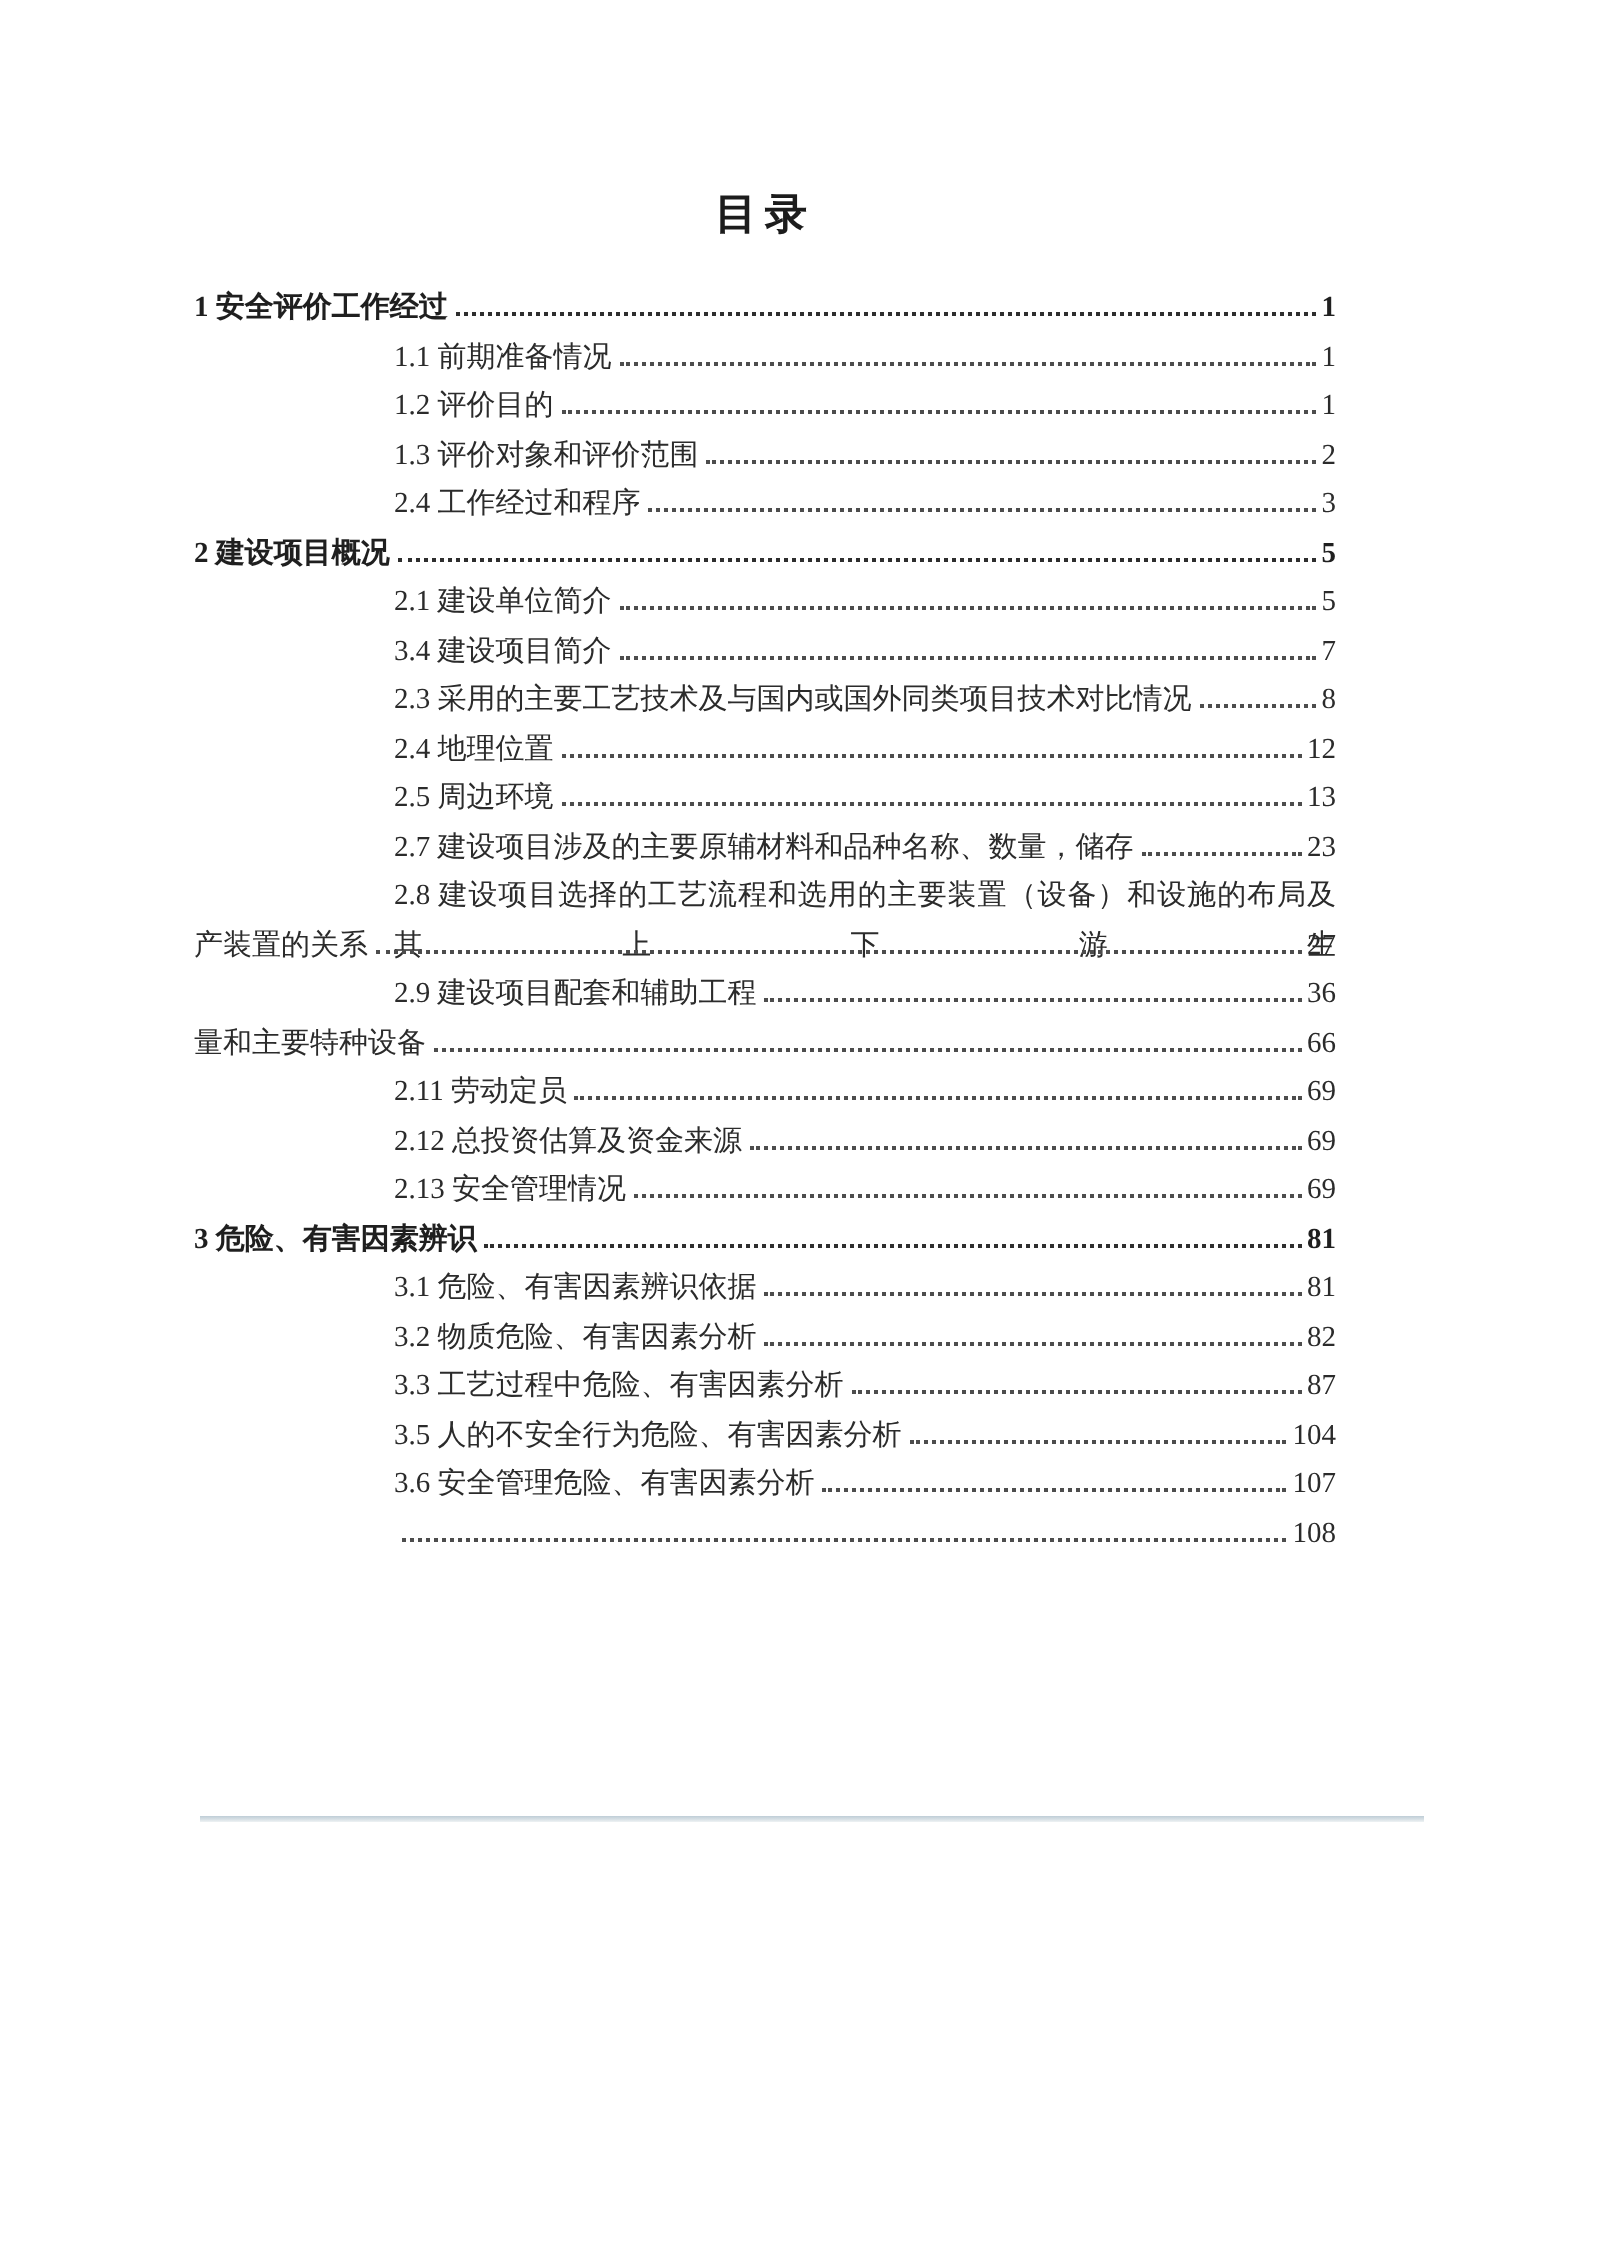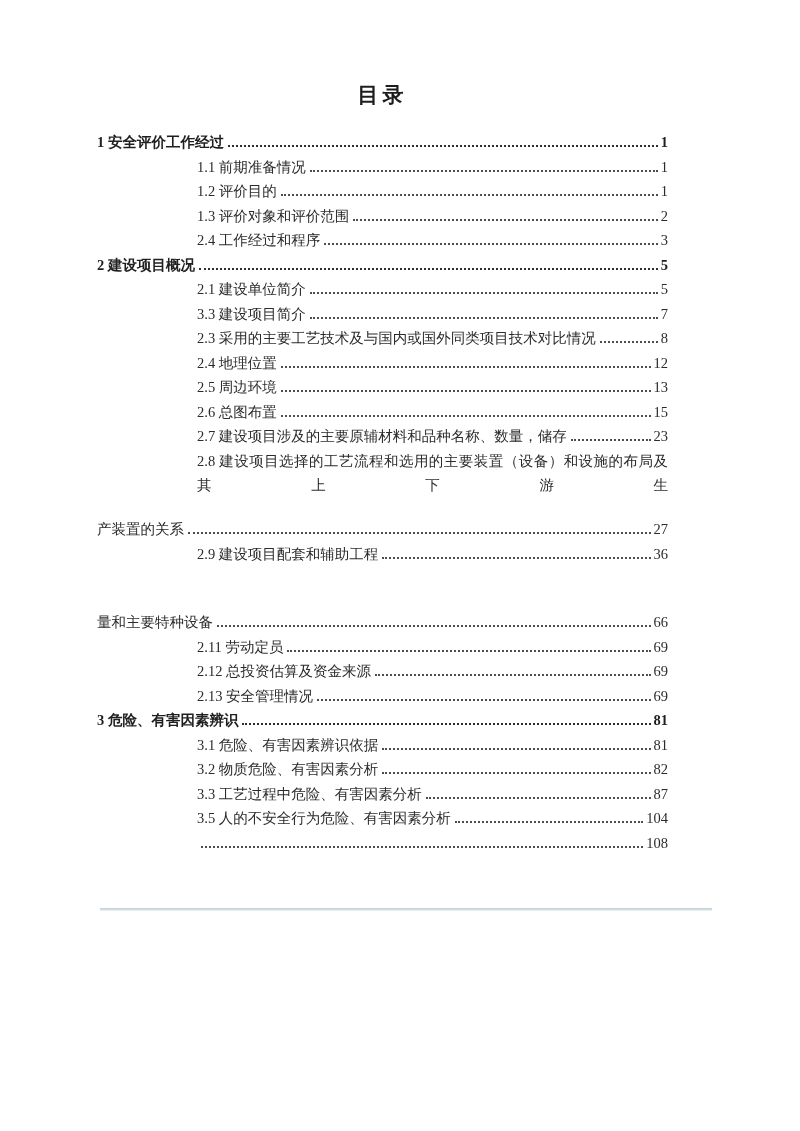--- a/index.html
+++ b/index.html
@@ -8,21 +8,21 @@
     width: 800px;
     height: 1131px;
     background: #ffffff;
     font-family: "Liberation Serif", "DejaVu Serif", serif;
     color: #2b2b2b;
     overflow: hidden;
   }
   .toc-wrap {
     position: absolute;
     left: 97px;
-    top: 80px;
+    top: 92px;
     width: 571px;
   }
   .doc-title {
     text-align: center;
     font-size: 21px;
     font-weight: bold;
     letter-spacing: 4px;
     color: #1c1c1c;
     height: 30px;
     line-height: 30px;
@@ -33,21 +33,21 @@
     display: flex;
     align-items: baseline;
     height: 24.5px;
     line-height: 24.5px;
     font-size: 14.5px;
     white-space: nowrap;
   }
   .toc-line.chapter { font-weight: bold; color: #1f1f1f; }
   .toc-line.chapter .toc-dots { border-bottom-color: #2e2e2e; }
   .toc-line.section { padding-left: 100px; }
-  .toc-line.continuation { padding-left: 0; margin-top: 44px; }
+  .toc-line.continuation { padding-left: 0; }
   .toc-text { flex: 0 0 auto; }
   .toc-dots {
     flex: 1 1 auto;
     border-bottom: 2px dotted #4d4d4d;
     margin: 0 3px 4px 4px;
     min-width: 8px;
   }
   .toc-page {
     flex: 0 0 auto;
     text-align: right;
@@ -107,43 +107,38 @@
     <span class="toc-text">2 建设项目概况</span>
     <span class="toc-dots"></span>
     <span class="toc-page">5</span>
   </div>
         <div class="toc-line section">
     <span class="toc-text">2.1 建设单位简介</span>
     <span class="toc-dots"></span>
     <span class="toc-page">5</span>
   </div>
         <div class="toc-line section">
-    <span class="toc-text">3.3 建设项目简介</span>
+    <span class="toc-text">3.4 建设项目简介</span>
     <span class="toc-dots"></span>
     <span class="toc-page">7</span>
   </div>
         <div class="toc-line section">
     <span class="toc-text">2.3 采用的主要工艺技术及与国内或国外同类项目技术对比情况</span>
     <span class="toc-dots"></span>
     <span class="toc-page">8</span>
   </div>
         <div class="toc-line section">
     <span class="toc-text">2.4 地理位置</span>
     <span class="toc-dots"></span>
     <span class="toc-page">12</span>
   </div>
         <div class="toc-line section">
     <span class="toc-text">2.5 周边环境</span>
     <span class="toc-dots"></span>
     <span class="toc-page">13</span>
-  </div>
-        <div class="toc-line section">
-    <span class="toc-text">2.6 总图布置</span>
-    <span class="toc-dots"></span>
-    <span class="toc-page">15</span>
   </div>
         <div class="toc-line section">
     <span class="toc-text">2.7 建设项目涉及的主要原辅材料和品种名称、数量，储存</span>
     <span class="toc-dots"></span>
     <span class="toc-page">23</span>
   </div>
         <div class="toc-line section open">
     <span class="toc-text">2.8 建设项目选择的工艺流程和选用的主要装置（设备）和设施的布局及其上下游生</span>
 
   </div>
@@ -196,20 +191,25 @@
     <span class="toc-text">3.3 工艺过程中危险、有害因素分析</span>
     <span class="toc-dots"></span>
     <span class="toc-page">87</span>
   </div>
         <div class="toc-line section">
     <span class="toc-text">3.5 人的不安全行为危险、有害因素分析</span>
     <span class="toc-dots"></span>
     <span class="toc-page">104</span>
   </div>
         <div class="toc-line section">
+    <span class="toc-text">3.6 安全管理危险、有害因素分析</span>
+    <span class="toc-dots"></span>
+    <span class="toc-page">107</span>
+  </div>
+        <div class="toc-line section">
     <span class="toc-dots"></span>
     <span class="toc-page">108</span>
   </div>
       </div>
   </div>
 
   <div class="footer-divider"></div>
 </div>
 
 </body></html>

